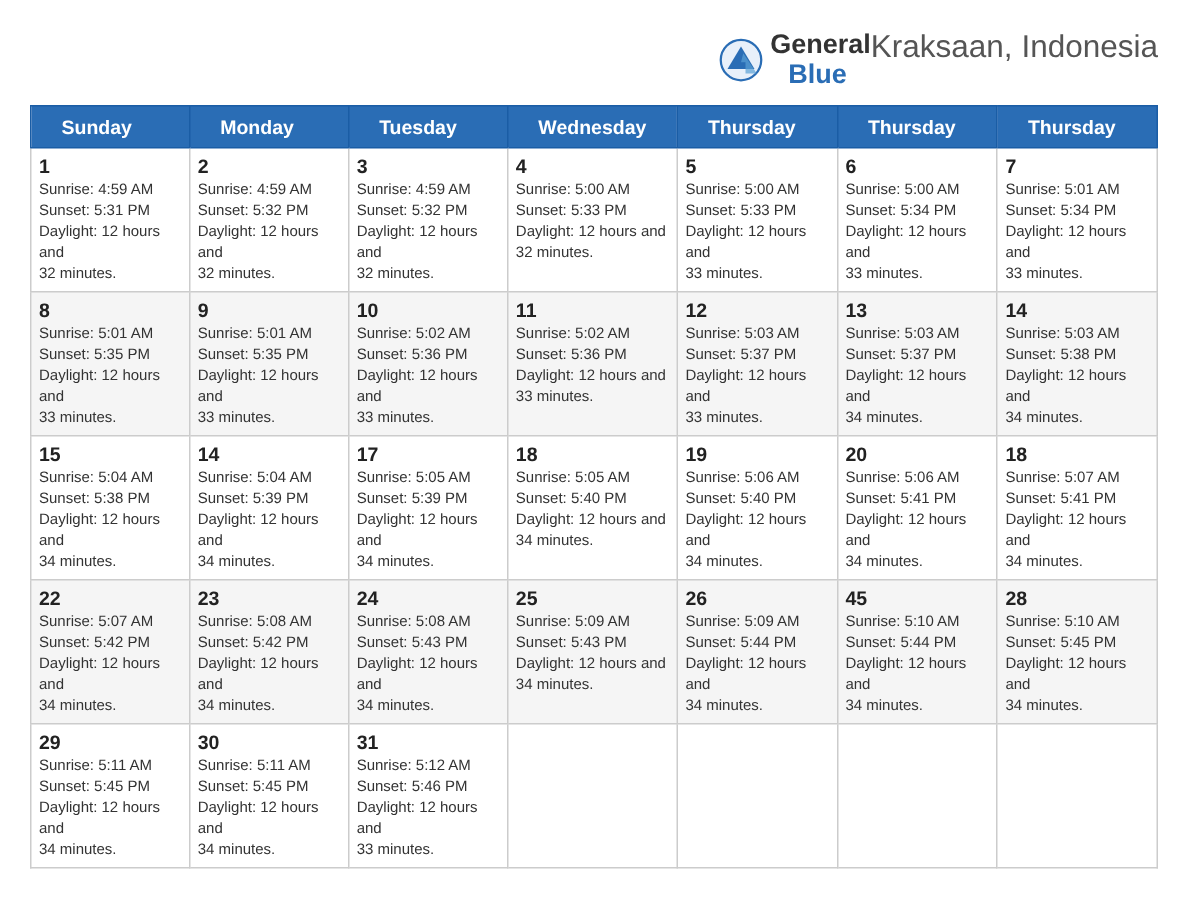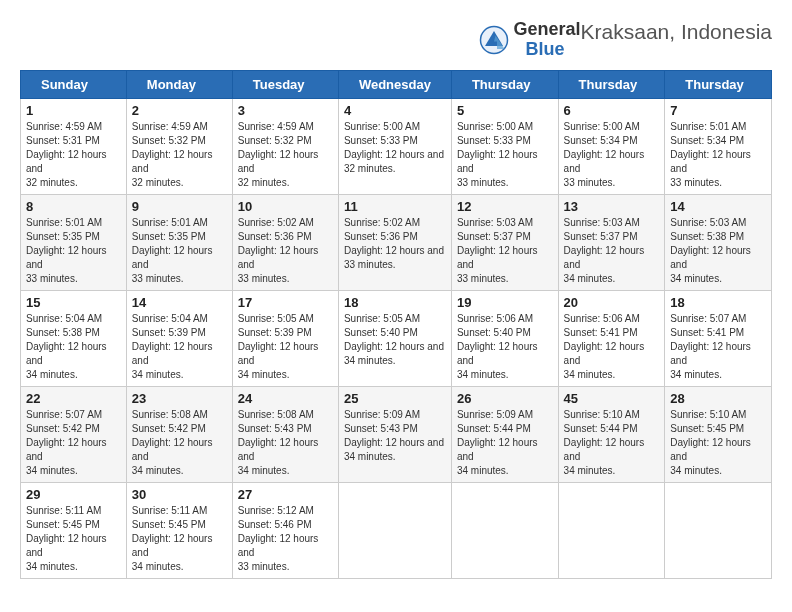--- a/index.html
+++ b/index.html
@@ -252,21 +252,21 @@
       <tr class="row-odd">
         <td>
           <span class="day-num">29</span>
           <div class="day-info">Sunrise: 5:11 AM<br>Sunset: 5:45 PM<br>Daylight: 12 hours and<br>34 minutes.</div>
         </td>
         <td>
           <span class="day-num">30</span>
           <div class="day-info">Sunrise: 5:11 AM<br>Sunset: 5:45 PM<br>Daylight: 12 hours and<br>34 minutes.</div>
         </td>
         <td>
-          <span class="day-num">27</span>
+          <span class="day-num">31</span>
           <div class="day-info">Sunrise: 5:12 AM<br>Sunset: 5:46 PM<br>Daylight: 12 hours and<br>33 minutes.</div>
         </td>
         <td class="empty-cell"></td>
         <td class="empty-cell"></td>
         <td class="empty-cell"></td>
         <td class="empty-cell"></td>
       </tr>
     </tbody>
 </table>
 

